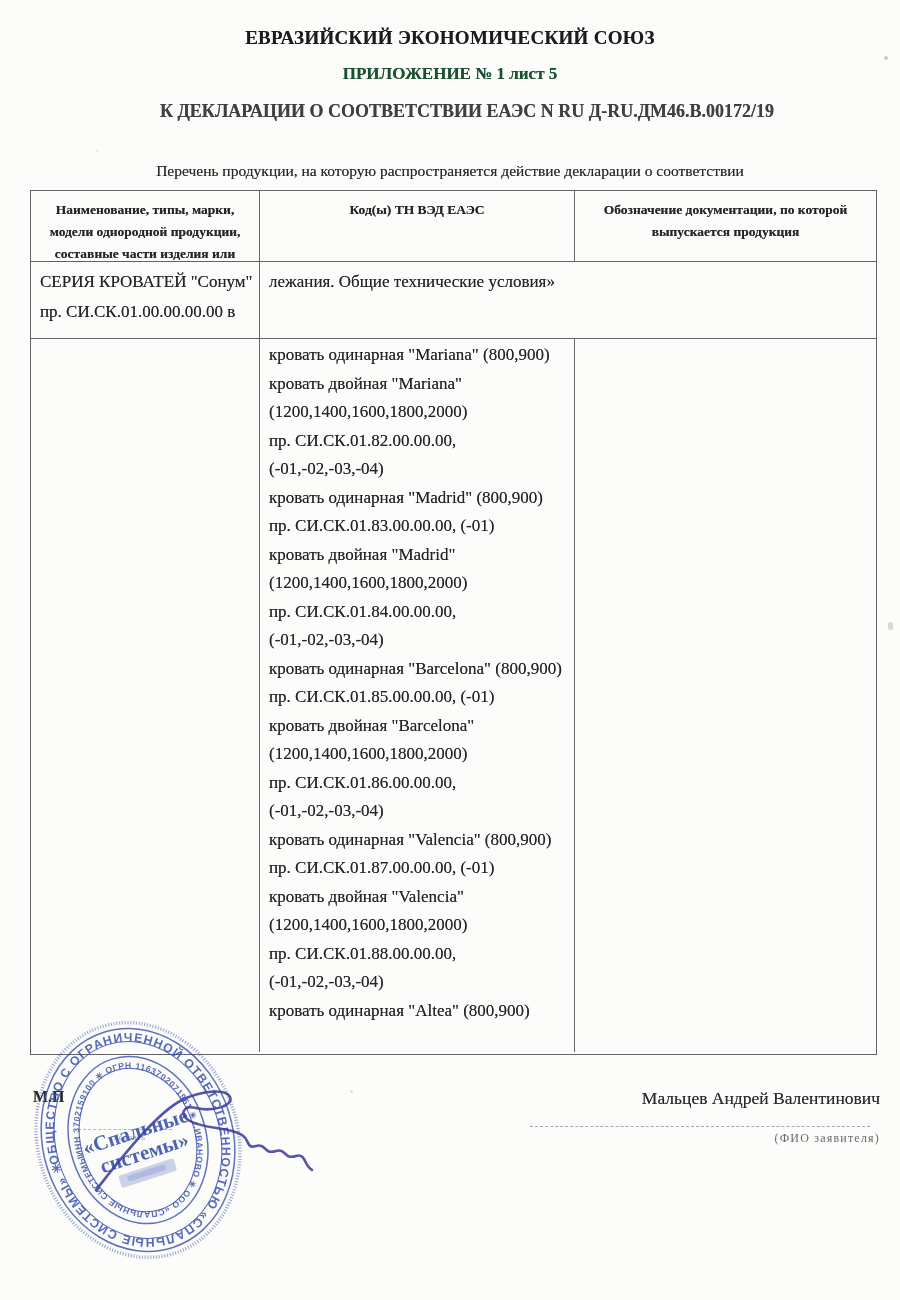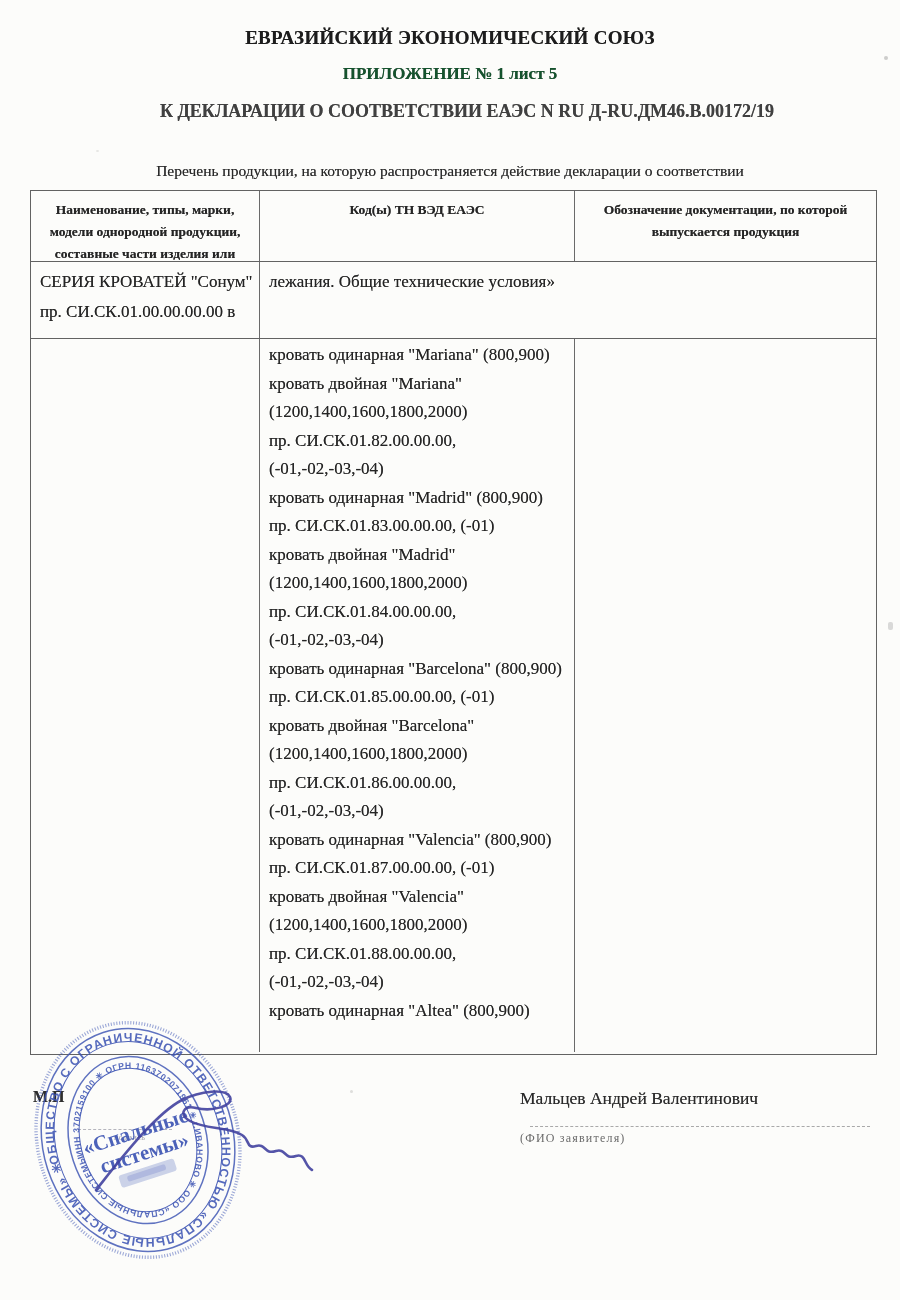--- a/index.html
+++ b/index.html
@@ -32,21 +32,21 @@
     padding:8px 10px 0;color:#252525;
   }
   .code-cell{font-size:17px;padding:7px 8px;}
   .lines{padding:5px 4px 0 9px;font-size:17px;line-height:30px;}
   .list{padding:2px 2px 0 9px;font-size:17px;line-height:28.5px;}
 
   .mp{position:absolute;left:33px;top:1088px;font-size:16px;font-weight:bold;color:#2e2e2e;}
   .sig-line-left{position:absolute;left:78px;top:1129px;width:94px;border-bottom:1px dashed #b5b5bd;}
   .sig-label-left{position:absolute;left:114px;top:1133px;font-size:8px;color:#9b9ba8;letter-spacing:.5px;}
 
-  .applicant{position:absolute;left:520px;top:1088px;width:360px;text-align:left;}
+  .applicant{position:absolute;left:520px;top:1088px;width:360px;text-align:right;}
   .applicant .name{font-size:17.5px;color:#2a2a2a;}
   .fio-line{margin:16px 10px 0;border-bottom:1.2px dashed #a9a9a9;height:1px;}
   .fio-label{margin-top:4px;font-size:12px;color:#6a6a6a;letter-spacing:1.2px;}
 
   .stamp-svg{position:absolute;left:16px;top:1002px;z-index:3;opacity:.92;}
   .sign-svg{position:absolute;left:60px;top:1062px;z-index:4;}
 
   .speck{position:absolute;border-radius:50%;background:#a6a6a4;}
   .sp1{left:884px;top:56px;width:4px;height:4px;opacity:.55;}
   .sp2{left:888px;top:622px;width:5px;height:8px;opacity:.4;border-radius:2px;}

